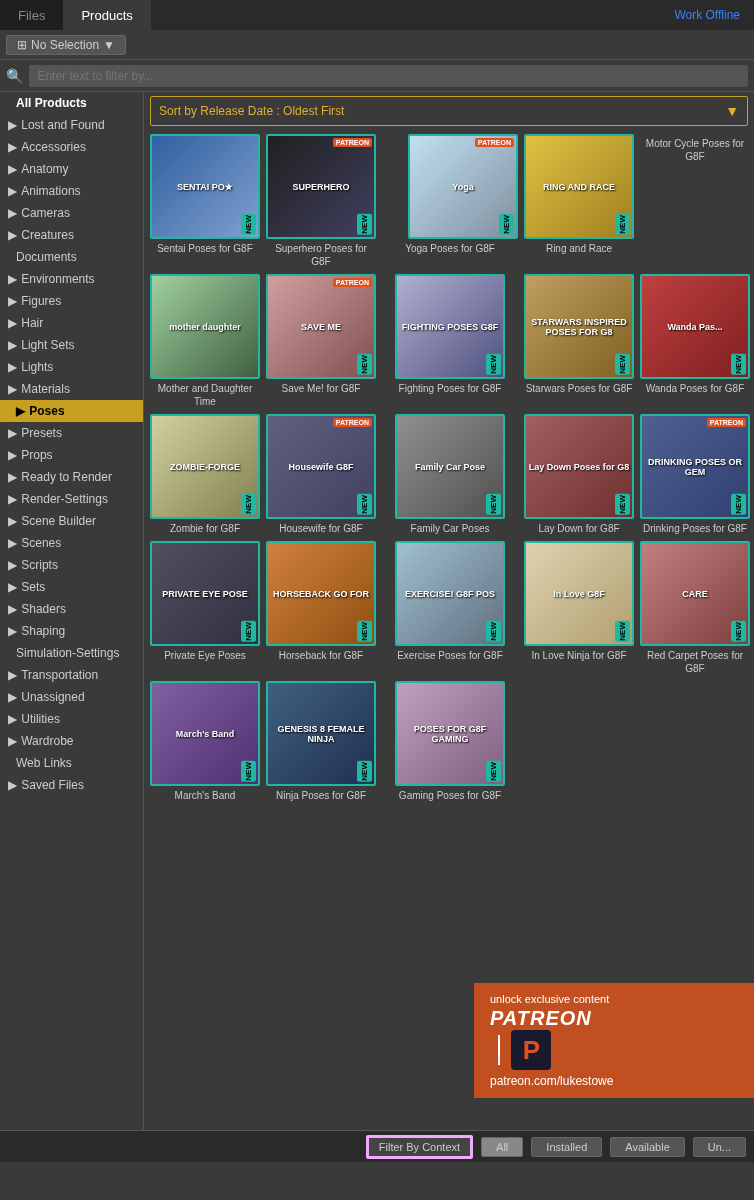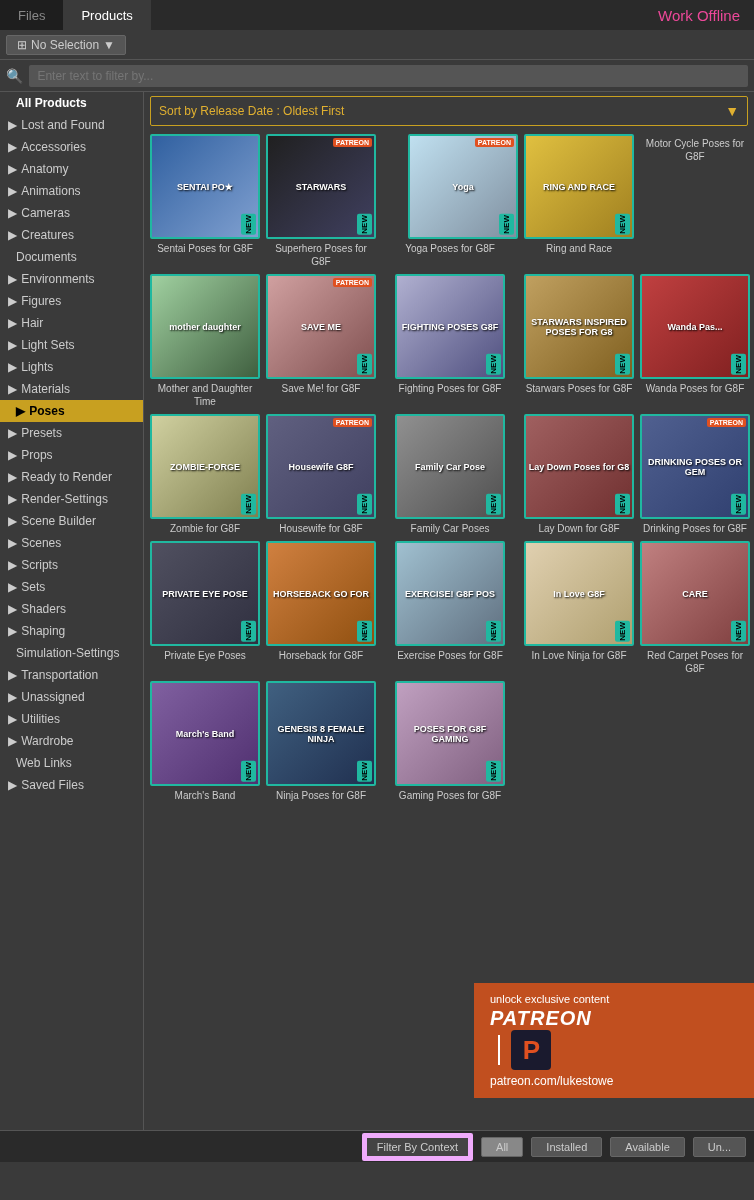--- a/index.html
+++ b/index.html
@@ -3,21 +3,21 @@
   <meta charset="utf-8">
   <style>
     * { box-sizing: border-box; margin: 0; padding: 0; }
     body { width: 754px; height: 1200px; background: #3a3a3a; font-family: Arial, sans-serif; font-size: 12px; color: #ccc; overflow: hidden; }
 
     
     .top-bar { display: flex; background: #2a2a2a; height: 30px; align-items: center; }
     .tab { padding: 0 18px; height: 30px; display: flex; align-items: center; font-size: 13px; color: #ccc; cursor: pointer; }
     .tab.active { background: #3a3a3a; color: #fff; }
     .tab.inactive { background: #1e1e1e; color: #888; }
-    .work-offline { margin-left: auto; padding: 0 14px; font-size: 15px; color: #ec4899; }
+    .work-offline { margin-left: auto; padding: 0 14px; font-size: 12px; color: #3b82f6; }
 
     
     .selection-bar { background: #3a3a3a; height: 30px; display: flex; align-items: center; padding: 0 6px; border-bottom: 1px solid #555; }
     .filter-btn { background: #555; border: 1px solid #666; color: #ccc; padding: 2px 10px; font-size: 12px; display: flex; align-items: center; gap: 4px; cursor: pointer; border-radius: 2px; }
 
     
     .search-bar { background: #3a3a3a; height: 32px; display: flex; align-items: center; padding: 0 6px; gap: 6px; border-bottom: 1px solid #555; }
     .search-icon-wrap { color: #888; font-size: 14px; }
     .search-input { flex: 1; background: #555; border: none; color: #aaa; padding: 4px 8px; font-size: 12px; outline: none; border-radius: 2px; }
 
@@ -42,21 +42,21 @@
     .product-item { display: flex; flex-direction: column; align-items: center; cursor: pointer; }
     .product-thumb { width: 110px; height: 105px; background: #555; border: 2px solid #20b8a0; border-radius: 2px; overflow: hidden; position: relative; display: flex; align-items: center; justify-content: center; }
     .product-label { text-align: center; font-size: 10px; color: #ccc; margin-top: 3px; line-height: 1.3; }
     .new-badge { position: absolute; bottom: 2px; right: 2px; background: #20b8a0; color: #000; font-size: 8px; font-weight: bold; padding: 1px 3px; border-radius: 2px; writing-mode: vertical-rl; text-orientation: mixed; transform: rotate(180deg); }
     .patreon-badge { position: absolute; top: 2px; right: 2px; background: #e05020; color: #fff; font-size: 7px; font-weight: bold; padding: 1px 3px; border-radius: 2px; }
 
     
     .bottom-bar { height: 32px; background: #2a2a2a; display: flex; align-items: center; padding: 0 8px; gap: 8px; border-top: 1px solid #555; }
     .bottom-btn { background: #555; border: 1px solid #666; color: #ccc; padding: 3px 14px; font-size: 11px; cursor: pointer; border-radius: 2px; }
     .bottom-btn.active { background: #888; }
-    .filter-context-btn { margin-left: auto; background: #444; border: 5px solid #f0abfc; color: #ccc; padding: 3px 10px; font-size: 11px; cursor: pointer; border-radius: 2px; display: flex; align-items: center; gap: 4px; }
+    .filter-context-btn { margin-left: auto; background: #444; border: 3px solid #f0abfc; color: #ccc; padding: 3px 10px; font-size: 11px; cursor: pointer; border-radius: 2px; display: flex; align-items: center; gap: 4px; }
 
     
     .patreon-overlay { position: absolute; bottom: 32px; right: 0; width: 280px; background: rgba(200,80,30,0.95); padding: 10px 16px; display: flex; align-items: center; gap: 10px; z-index: 100; }
 
     
     .t1 { background: linear-gradient(135deg, #3060a0, #80a0d0); }
     .t2 { background: linear-gradient(135deg, #202020, #404060); }
     .t3 { background: linear-gradient(135deg, #c0e0f0, #8090a0); margin-left: 26px; }
     .t4 { background: linear-gradient(135deg, #e0c040, #a08020); }
     .t5 { background: linear-gradient(135deg, #606060, #404040); }
@@ -239,21 +239,21 @@
         <div class="product-item">
           <div class="product-thumb t1">
             <span class="thumb-text">SENTAI PO★</span>
             <span class="new-badge">NEW</span>
           </div>
           <span class="product-label">Sentai Poses for G8F</span>
         </div>
 
         <div class="product-item">
           <div class="product-thumb t2">
-            <span class="thumb-text">STARWARS</span>
+            <span class="thumb-text">SUPERHERO</span>
             <span class="patreon-badge">PATREON</span>
             <span class="new-badge">NEW</span>
           </div>
           <span class="product-label">Superhero Poses for G8F</span>
         </div>
 
         <div class="product-item">
           <div class="product-thumb t3">
             <span class="thumb-text">Yoga</span>
             <span class="patreon-badge">PATREON</span>

